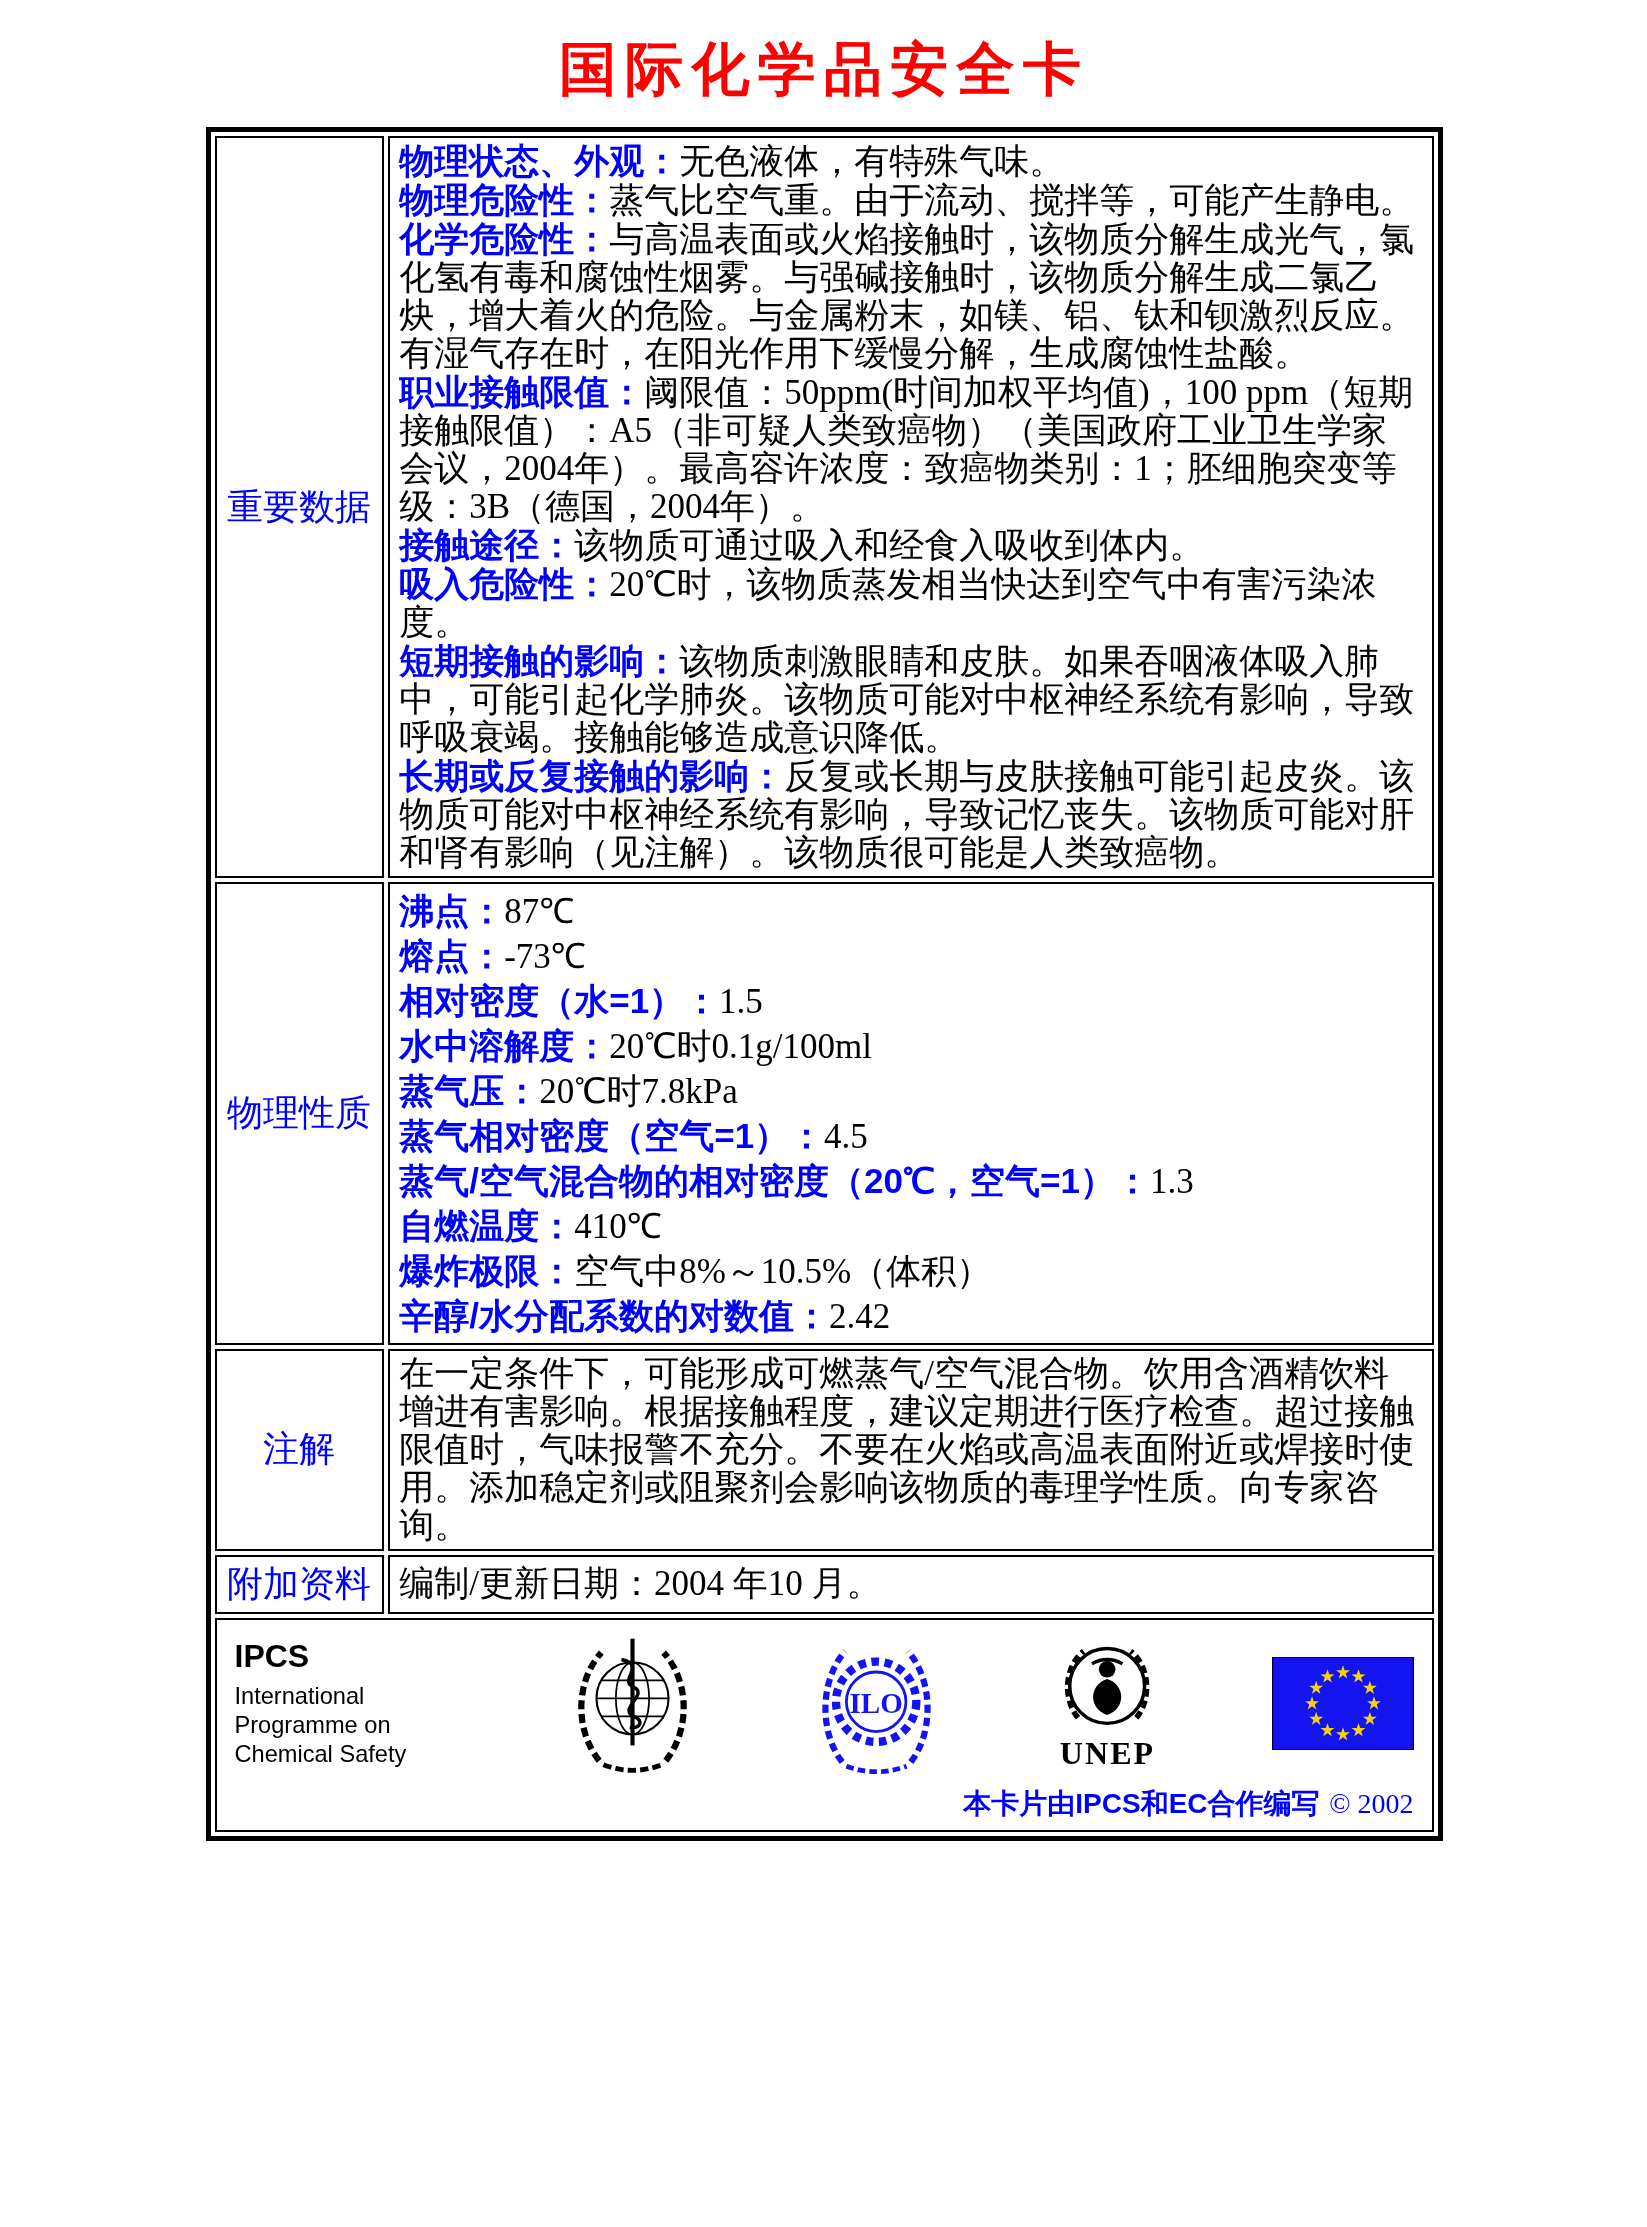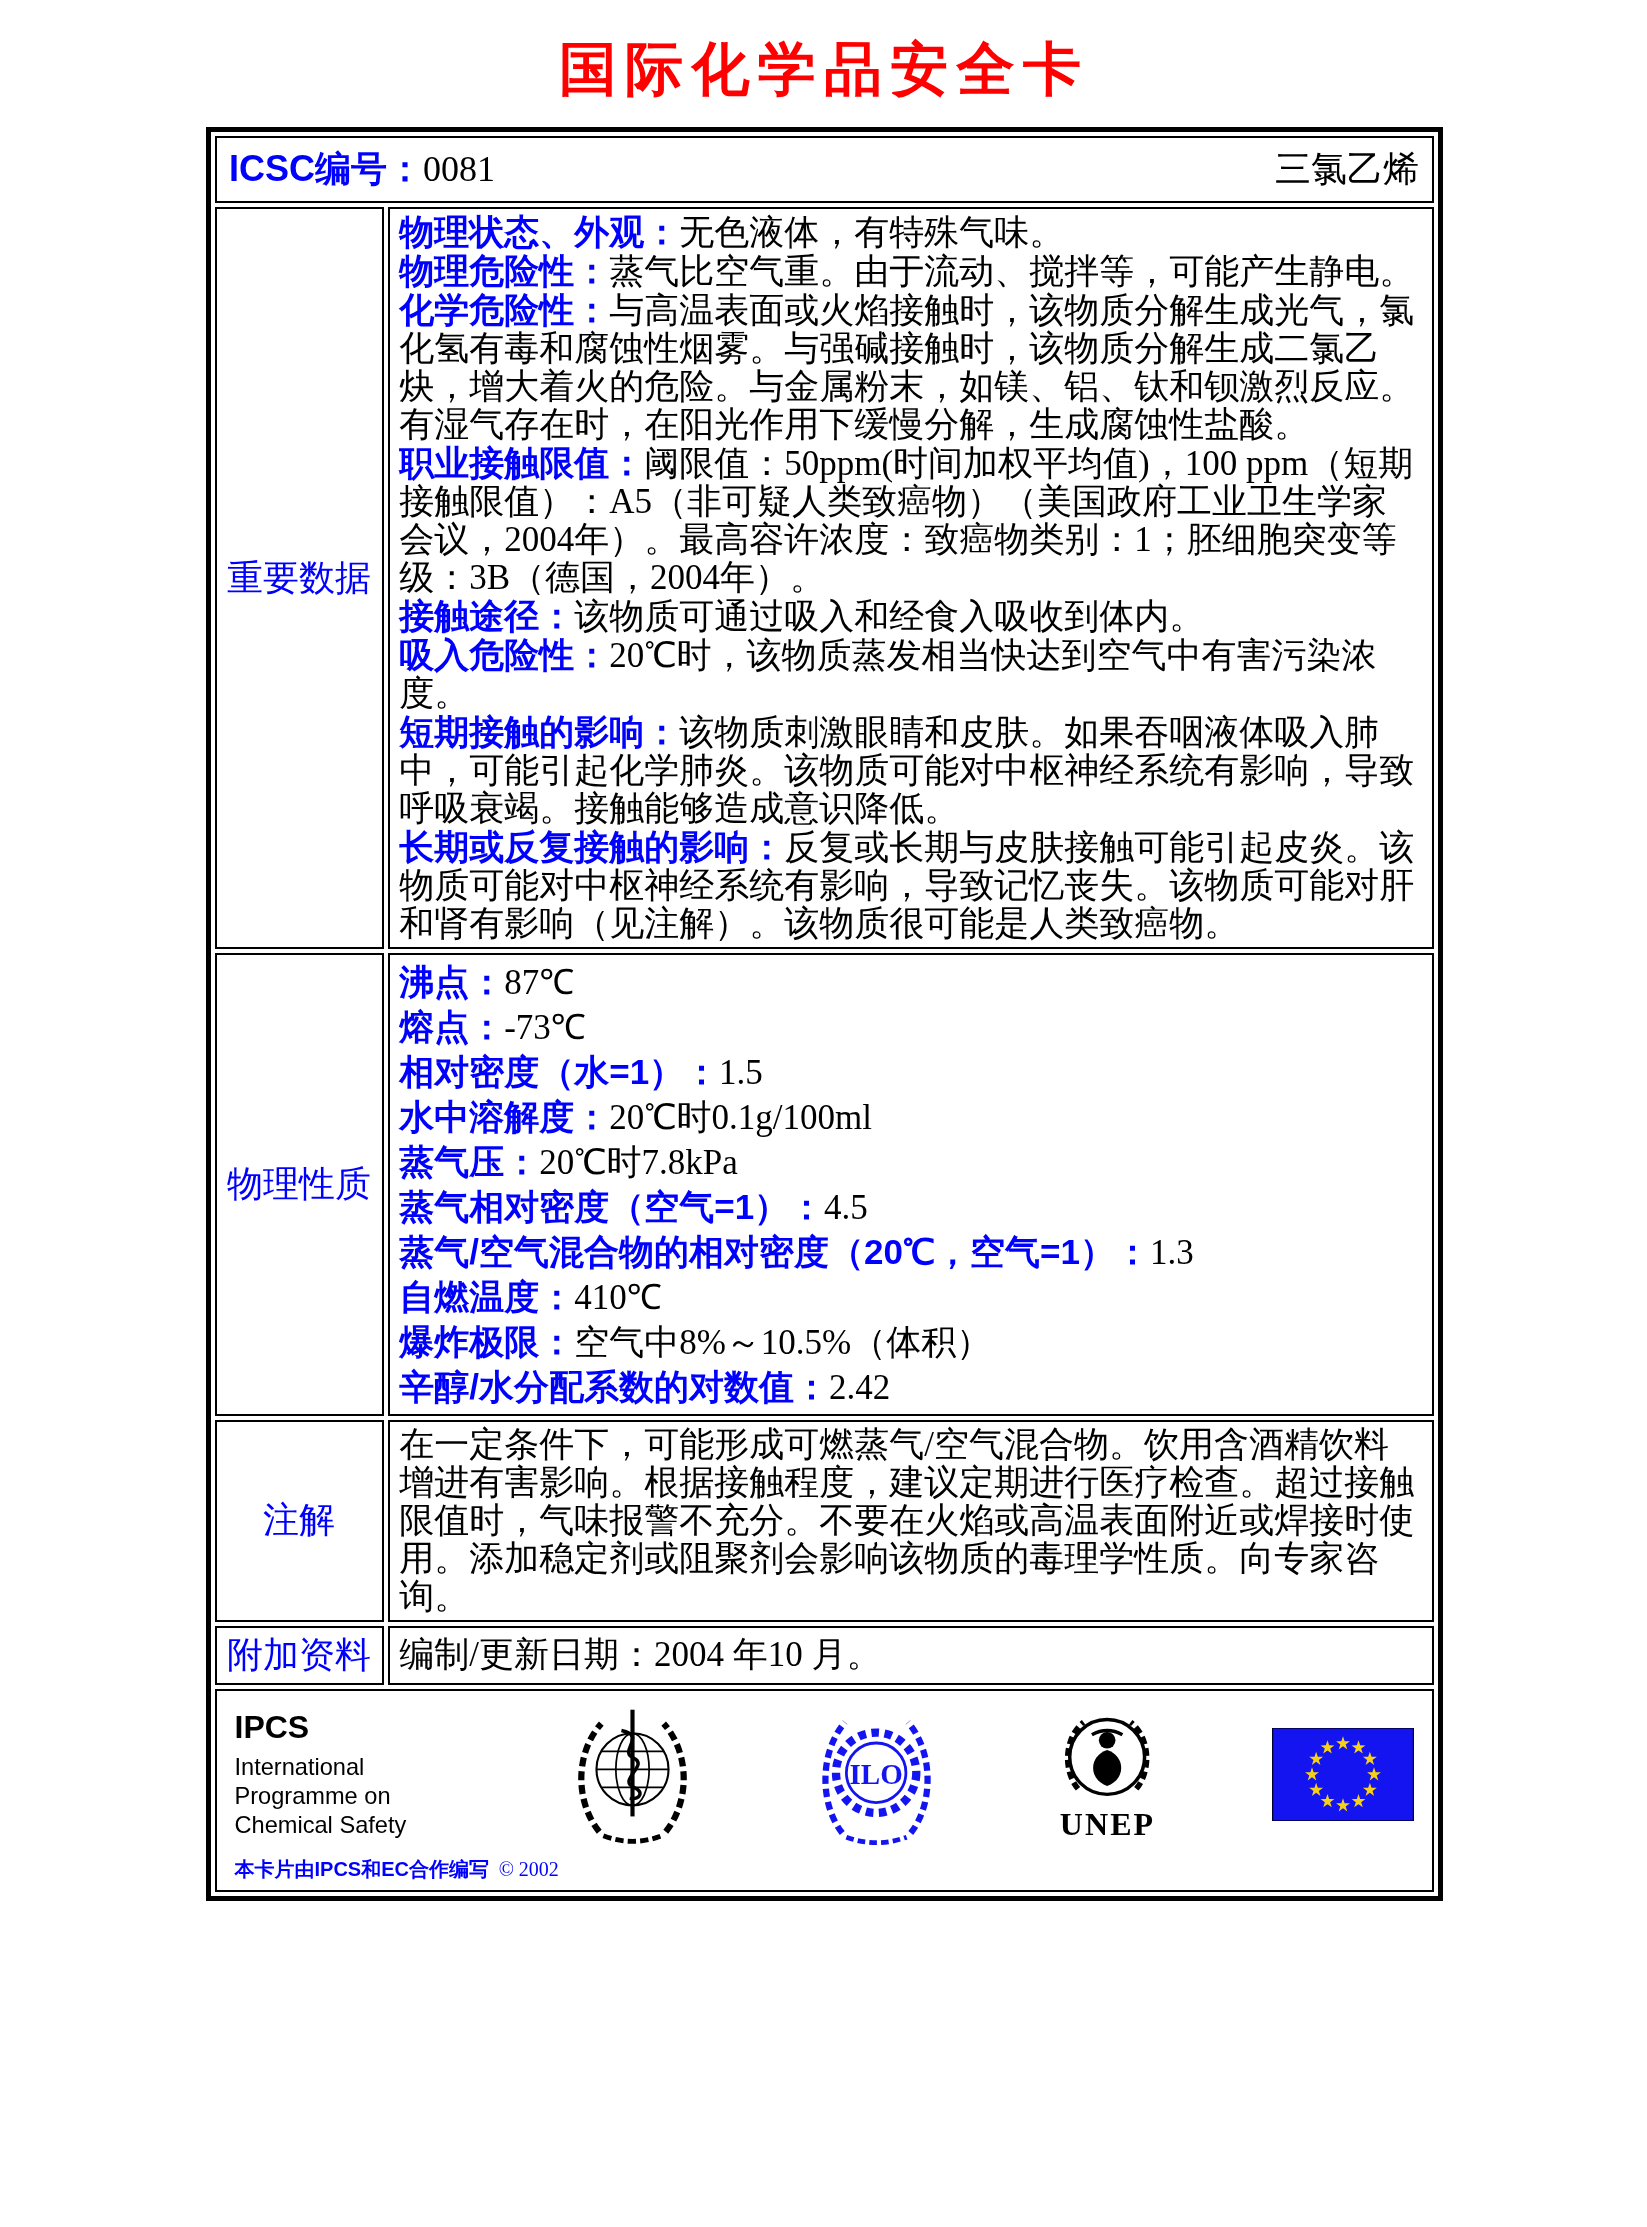--- a/index.html
+++ b/index.html
@@ -58,49 +58,39 @@
   .logos-cell { height: 186px; padding: 9.7px 18px 7px; }
   .logos-row { display: flex; align-items: center; justify-content: space-between; }
   .ipcs-block { width: 222px; font-family: "Liberation Sans", sans-serif; }
   .ipcs-name { font-weight: bold; font-size: 32px; margin-bottom: 7px; }
   .ipcs-line { font-size: 23.6px; line-height: 29px; }
   .unep-block { text-align: center; }
   .unep-text {
     font-family: "Liberation Serif", serif;
     font-weight: bold; font-size: 32px; letter-spacing: 2.1px; margin-top: -5.6px;
   }
-  .caption-line { text-align: left; margin-top: 7px; font-size: 20px; color: #0000ff; }
+  .caption-line { text-align: right; margin-top: 7px; font-size: 28px; color: #0000ff; }
   .caption-line .cap { font-family: "Liberation Sans", sans-serif; font-weight: bold; }
   .caption-line .copy { font-family: "Liberation Serif", serif; margin-left: 9.7px; }
   .legal-cell { height: 65px; vertical-align: middle; padding: 4.2px 9.7px; font-size: 29px; }
   .legal-lbl { font-family: "Liberation Sans", sans-serif; font-weight: bold; color: #000; }
   svg { display: block; }
 </style>
 </head>
 <body>
 
 <div class="page-title">国际化学品安全卡</div>
 
 <table class="card">
   <colgroup>
       <col class="c-side">
       <col>
     </colgroup>
 
   <tbody>
-      <tr>
-    <td colspan="2" class="hdr">
-      <div class="hdr-flex">
-        <div>
-          <span class="lbl big">ICSC编号：</span><span class="big">0081</span>
-        </div>
-        <div class="big">三氯乙烯</div>
-      </div>
-    </td>
-  </tr>
 
   <tr class="r-important">
     <td class="side">重要数据</td>
     <td class="content">
       <div class="para"><span class="lbl">物理状态、外观：</span><span>无色液体，有特殊气味。</span></div>
       <div class="para"><span class="lbl">物理危险性：</span><span>蒸气比空气重。由于流动、搅拌等，可能产生静电。</span></div>
       <div class="para"><span class="lbl">化学危险性：</span><span>与高温表面或火焰接触时，该物质分解生成光气，氯化氢有毒和腐蚀性烟雾。与强碱接触时，该物质分解生成二氯乙炔，增大着火的危险。与金属粉末，如镁、铝、钛和钡激烈反应。有湿气存在时，在阳光作用下缓慢分解，生成腐蚀性盐酸。</span></div>
       <div class="para"><span class="lbl">职业接触限值：</span><span>阈限值：50ppm(时间加权平均值)，100 ppm（短期接触限值）：A5（非可疑人类致癌物）（美国政府工业卫生学家会议，2004年）。最高容许浓度：致癌物类别：1；胚细胞突变等级：3B（德国，2004年）。</span></div>
       <div class="para"><span class="lbl">接触途径：</span><span>该物质可通过吸入和经食入吸收到体内。</span></div>
       <div class="para"><span class="lbl">吸入危险性：</span><span>20℃时，该物质蒸发相当快达到空气中有害污染浓度。</span></div>

